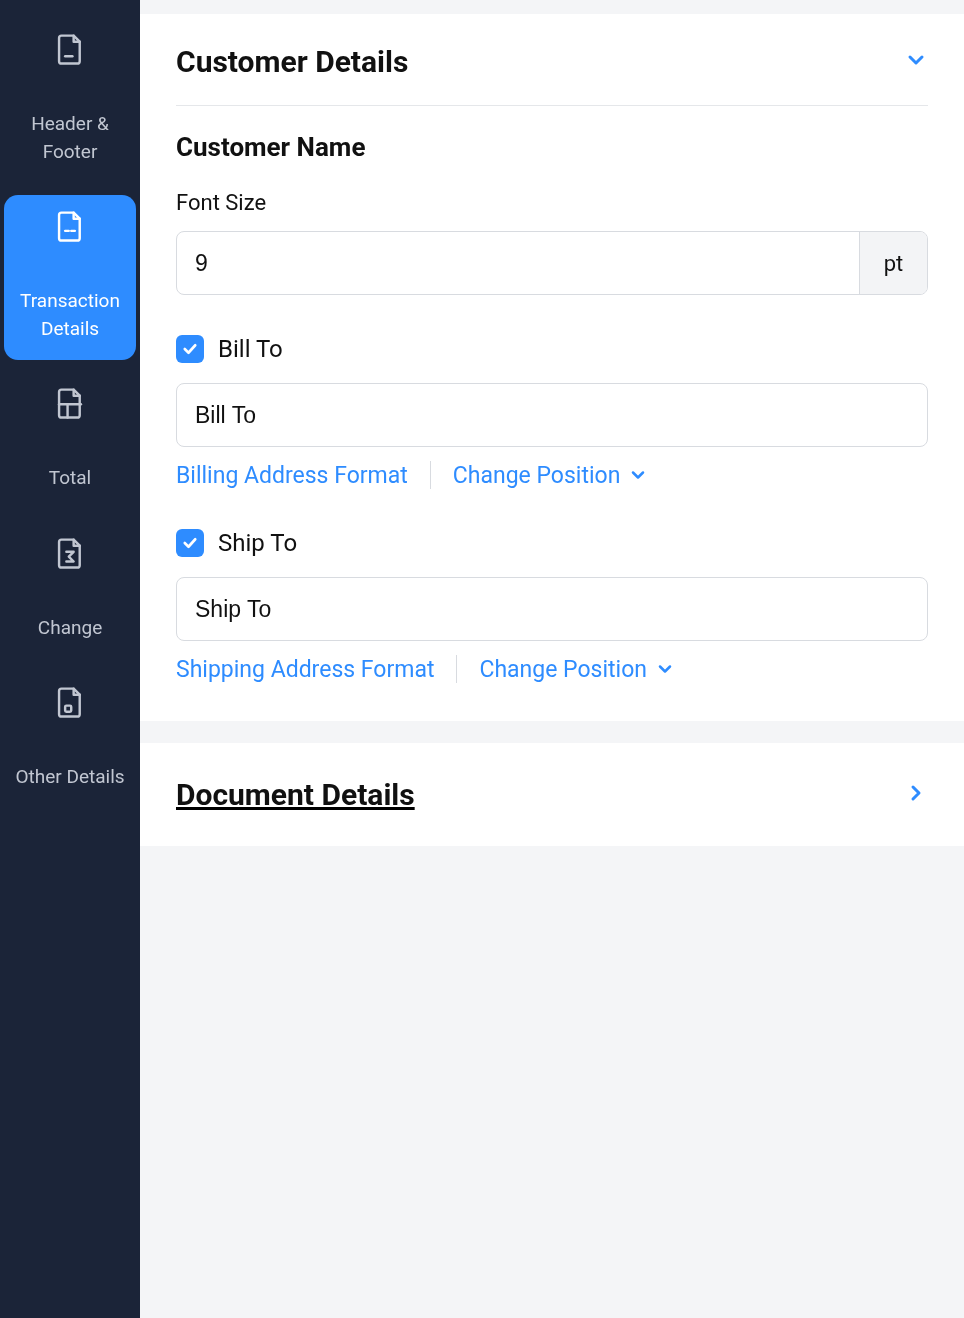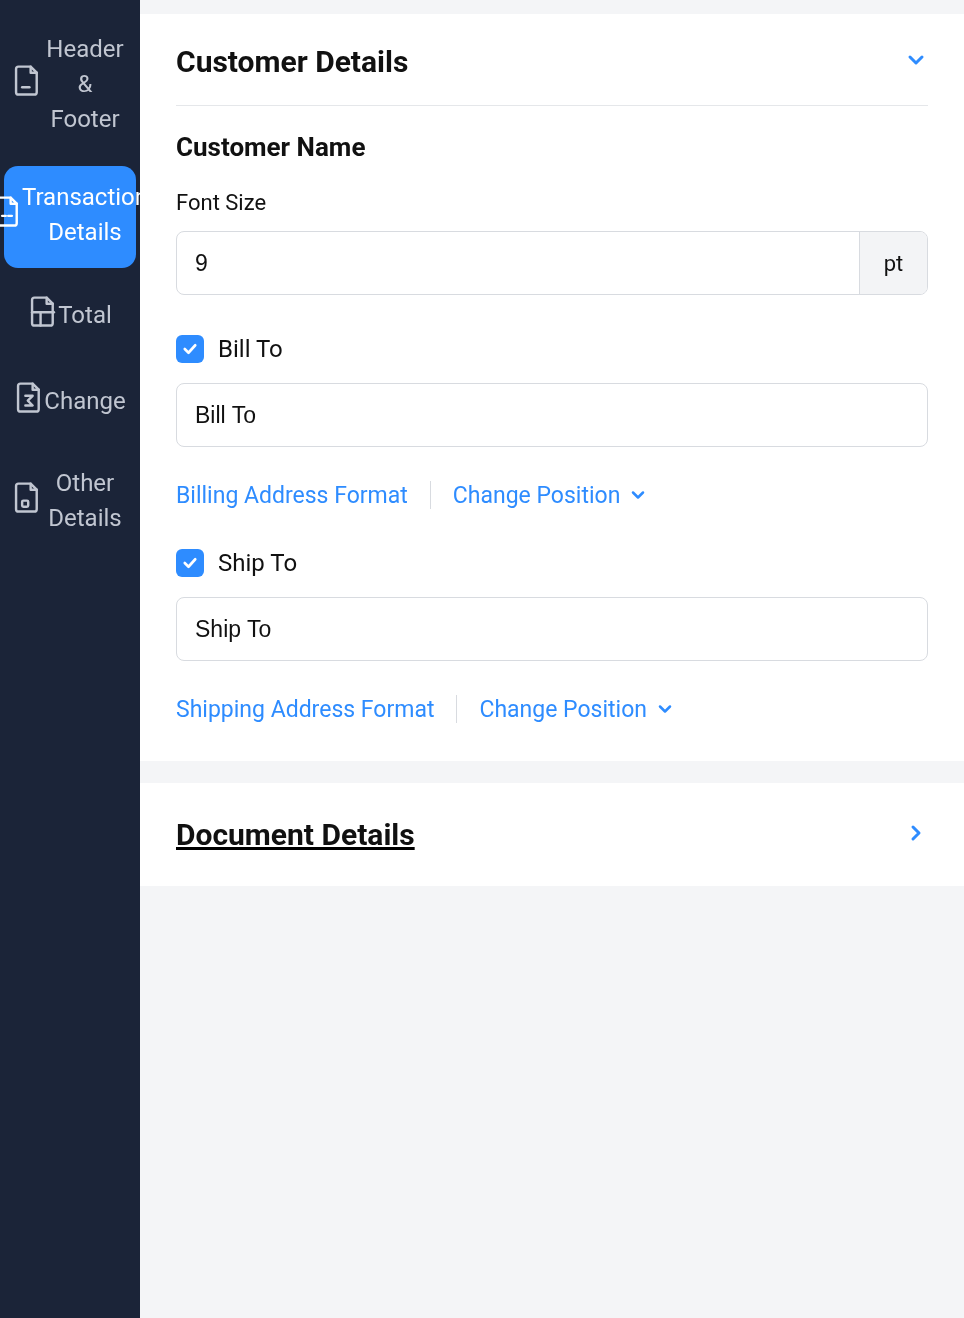--- a/index.html
+++ b/index.html
@@ -11,31 +11,32 @@
     width: 140px;
     background: #1b2438;
     display: flex;
     flex-direction: column;
     align-items: stretch;
     padding-top: 12px;
     flex-shrink: 0;
   }
   .sidebar-item {
     display: flex;
-    flex-direction: row;
+    flex-direction: column;
     align-items: center;
     justify-content: center;
     color: #c1c6d1;
-    font-size: 24px;
+    font-size: 19px;
     line-height: 1.45;
     text-align: center;
     padding: 14px 8px 18px;
     cursor: pointer;
     border-radius: 14px;
     margin: 6px 4px;
+    gap: 36px;
   }
   .sidebar-item.active {
     background: #2e8cff;
     color: #ffffff;
   }
   .sidebar-item .icon {
     display: flex;
     align-items: center;
     justify-content: center;
     margin-bottom: 8px;
@@ -160,21 +161,21 @@
     font-size: 23px;
     padding: 0 18px;
     color: #111;
     outline: none;
   }
 
   .link-row {
     display: flex;
     align-items: center;
     gap: 22px;
-    margin-top: 34px;
+    margin-top: 14px;
   }
   .link {
     color: #2e8cff;
     font-size: 23px;
     cursor: pointer;
     display: inline-flex;
     align-items: center;
     gap: 8px;
   }
   .vdiv {

